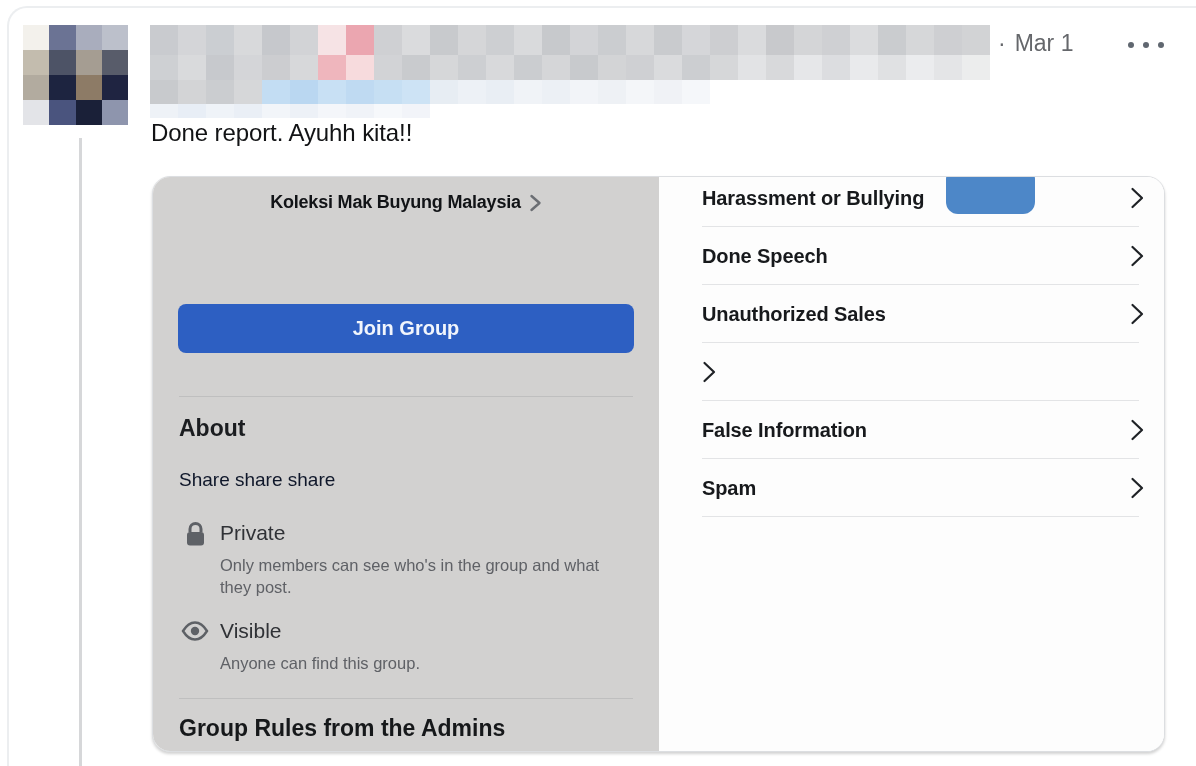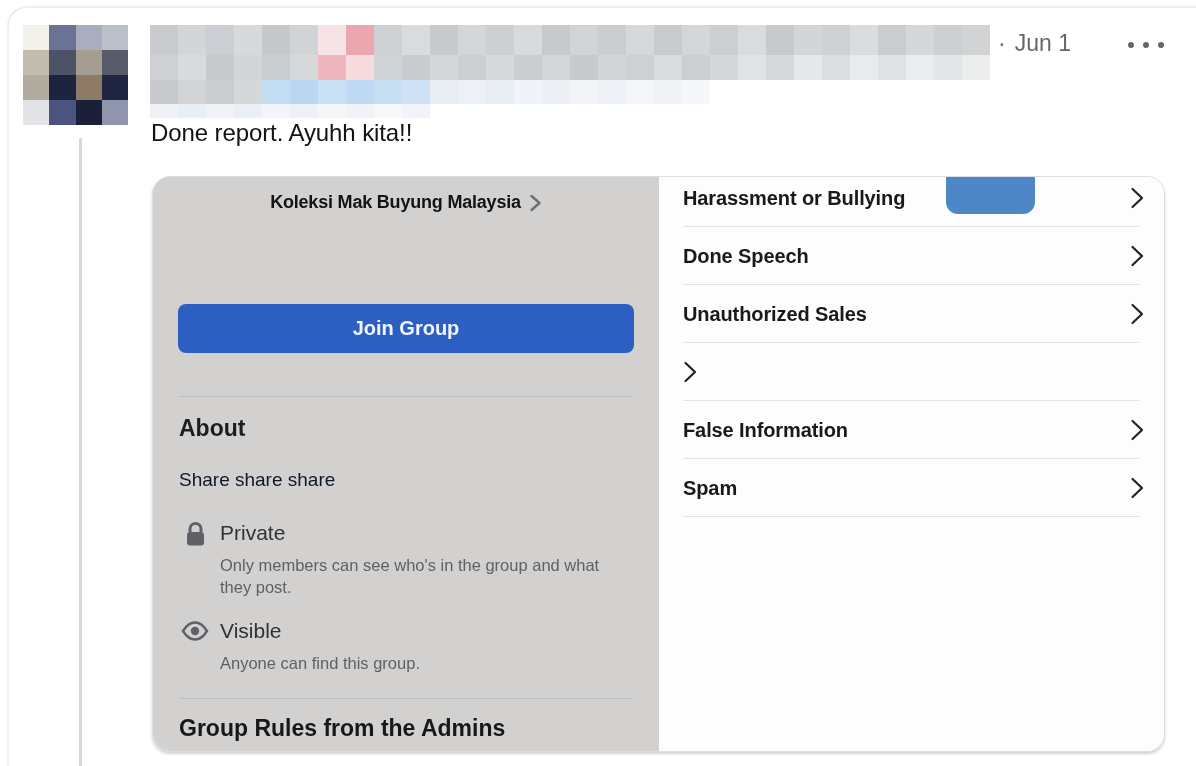--- a/index.html
+++ b/index.html
@@ -42,21 +42,21 @@
   .gp-row-label { font-size:21px; color:#303236; }
   .gp-row-desc { font-size:16.5px; line-height:1.32; color:#5f6166; }
   .icon-cell { position:absolute; left:27px; width:30px; text-align:center; }
   .privacy-label { position:absolute; left:67px; top:344px; }
   .privacy-desc { position:absolute; left:67px; top:378px; width:395px; }
   .visible-label { position:absolute; left:67px; top:442px; }
   .visible-desc { position:absolute; left:67px; top:476px; width:395px; }
   .gp-rules-h { position:absolute; left:26px; top:538px; font-size:23px; font-weight:700; color:#16181a; white-space:nowrap; }
 
   .report-panel { position:relative; width:506px; height:100%; background:#fdfdfd; flex:none; }
-  .report-rows { margin-top:-8px; }
+  .report-rows { margin-top:-8px;padding-left:19px; }
   .report-row { position:relative; height:58px; display:flex; align-items:center;
     padding:0 20px 0 24px; cursor:pointer; }
   .report-row::after { content:""; position:absolute; left:24px; right:26px; bottom:0; height:1px; background:#e3e4e6; }
   .report-label { font-size:20px; font-weight:600; color:#17191c; letter-spacing:-0.1px; flex:1; }
   .row-chevron { flex:none; display:flex; align-items:center; }
 
   .tooltip-pointer { position:absolute; left:287px; top:-6px; width:89px; height:43px;
     border-radius:8px 8px 12px 12px; }
   .tooltip-notch { position:absolute; left:24px; top:-1px; width:0; height:0;
     border-left:21px solid transparent; border-right:21px solid transparent; }
@@ -185,21 +185,21 @@
         <div style="width: 28px; flex: 0 0 auto; background: rgb(240, 243, 248);"></div>
         <div style="width: 28px; flex: 0 0 auto; background: rgb(246, 248, 251);"></div>
         <div style="width: 28px; flex: 0 0 auto; background: rgb(242, 244, 249);"></div>
       </div>
     </div>
 
   <div class="thread-line"></div>
 
   <div class="post-meta">
     <span>·</span>
-    <span>Jun 1</span>
+    <span>Mar 1</span>
   </div>
 
   <div class="ellipsis">
     <span class="dot"></span>
     <span class="dot"></span>
     <span class="dot"></span>
   </div>
 
   <div class="post-text">Done report. Ayuhh kita!!</div>
 

